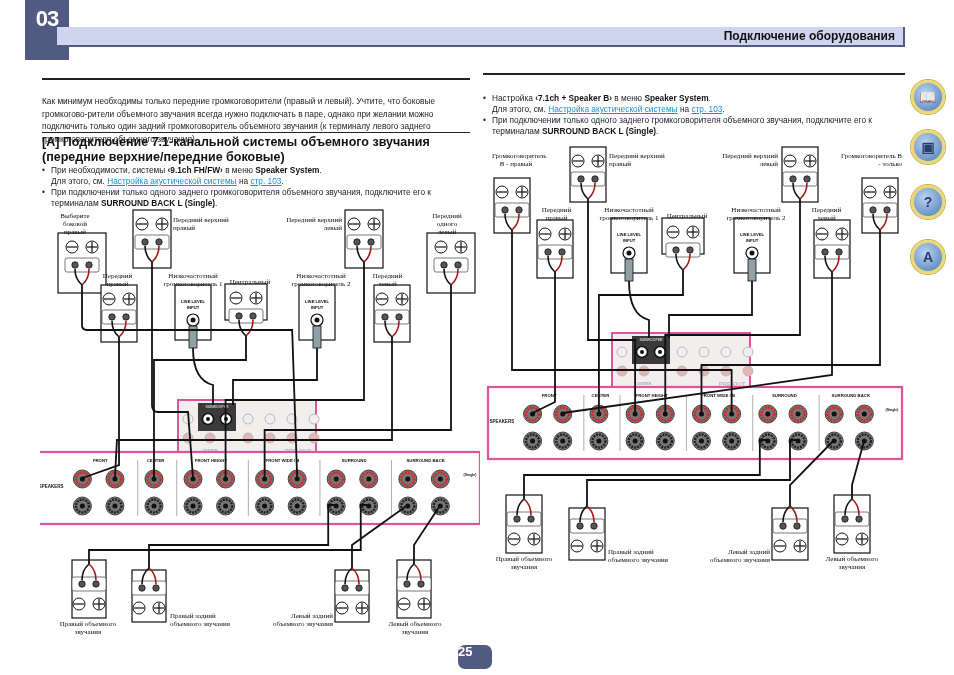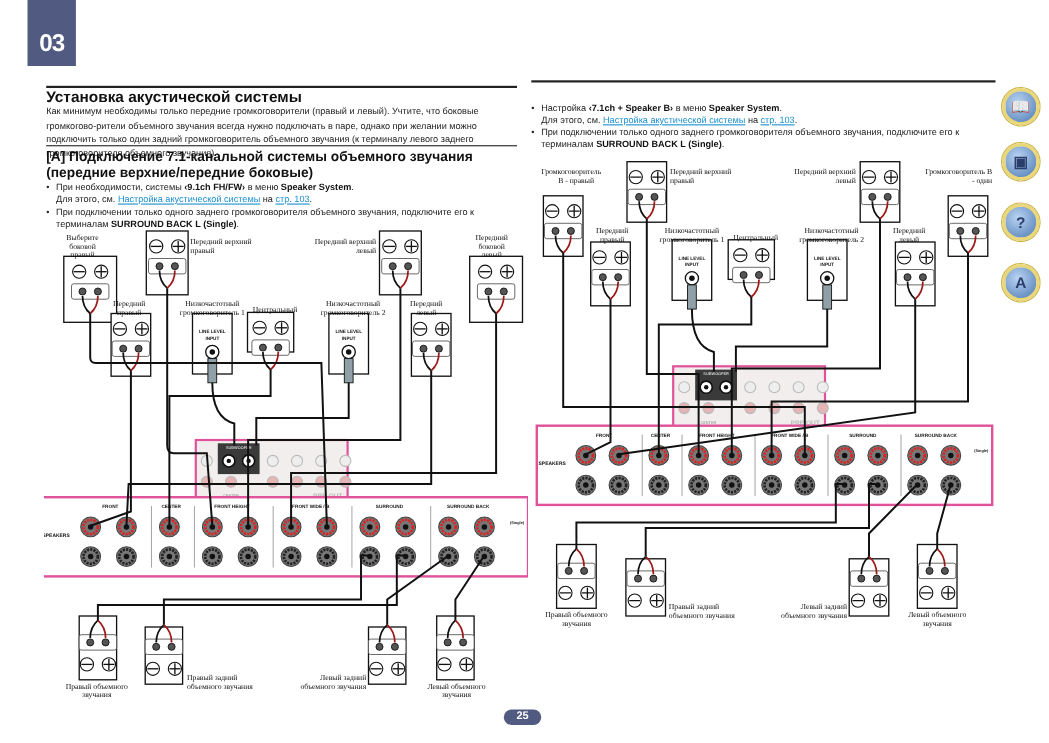--- a/index.html
+++ b/index.html
@@ -1,43 +1,45 @@
 <!DOCTYPE html>
 <html><head>
 <meta charset="utf-8">
 <style>
 *{box-sizing:border-box;margin:0;padding:0}
 html,body{width:954px;height:675px;background:#fff;overflow:hidden;font-family:"Liberation Sans",sans-serif;color:#222}
 #page{position:relative;width:954px;height:675px}
-.chap{position:absolute;left:25px;top:0;width:44px;height:60px;background:#515a80;color:#fff;font:bold 22px "Liberation Sans",sans-serif;display:flex;align-items:flex-end;justify-content:center;padding-bottom:8px;letter-spacing:-1px}
+.chap{position:absolute;left:25px;top:0;width:44px;height:60px;background:#515a80;color:#fff;font:bold 22px "Liberation Sans",sans-serif;display:flex;align-items:flex-end;justify-content:center;padding-bottom:28px;letter-spacing:-1px}
 .hdrbar{position:absolute;left:57px;top:27px;width:848px;height:20px;background:#cfd5ee;border-right:2px solid #515a80;border-bottom:2px solid #515a80}
 .hdrtitle{position:absolute;right:8px;top:2px;font-size:12px;font-weight:bold;color:#111}
 .rule{position:absolute;height:2px;background:#222}
 .h1{position:absolute;font-weight:bold;font-size:14px;color:#111}
 .h2{position:absolute;font-weight:bold;font-size:12.5px;color:#111;line-height:15px}
 .p{position:absolute;font-size:8.3px;line-height:12.5px;color:#222}
 .bul{position:absolute;font-size:8.3px;line-height:11px;color:#222}
 .bul li{list-style:none;position:relative;padding-left:9px}
 .bul li:before{content:"•";position:absolute;left:0}
 .bul b{font-weight:bold;color:#111}
 .lnk{color:#1a8fd0;text-decoration:underline}
 .navicon{position:absolute;width:34px;height:34px;border-radius:50%;background:radial-gradient(circle at 40% 35%,#b9d4f2,#4c79b3);border:3px solid #e9d77a;box-shadow:0 0 0 1px #c8b14a;display:flex;align-items:center;justify-content:center;color:#2b3d6b;font-weight:bold;font-size:14px}
 .diag{position:absolute}
 .lbl{position:absolute;font-family:"Liberation Serif",serif;font-size:7px;line-height:8px;color:#111;text-align:center;white-space:nowrap}
-.pg{position:absolute;left:458px;top:645px;width:34px;height:14px;border-radius:7px;background:#515a80;color:#fff;font-size:10px;font-weight:bold;text-align:center;line-height:14px}
+.pg{position:absolute;left:458px;top:645px;width:34px;height:24px;border-radius:7px;background:#515a80;color:#fff;font-size:13px;font-weight:bold;text-align:left;line-height:14px}
 </style>
 </head>
 <body>
 
 <div id="page">
 
   <div class="chap">03</div>
+  <div class="hdrbar">
+    <span class="hdrtitle">Подключение оборудования</span>
+  </div>
 
   <div class="rule" style="left:42px;top:78px;width:428px"></div>
-  <div class="h1" style="left:42px;top:80px">Установка акустической системы</div>
   <div class="p" style="left:42px;top:95px;width:430px">Как минимум необходимы только передние громкоговорители (правый и левый). Учтите, что боковые громкогово-рители объемного звучания всегда нужно подключать в паре, однако при желании можно подключить только один задний громкоговоритель объемного звучания (к терминалу левого заднего громкоговорителя объемного звучания).</div>
   <div class="rule" style="left:42px;top:132px;width:428px;height:1px"></div>
   <div class="h2" style="left:42px;top:135px;width:430px">[A] Подключение 7.1-канальной системы объемного звучания (передние верхние/передние боковые)</div>
   <ul class="bul" style="left:42px;top:165px;width:430px">
     <li>
       <span>При необходимости, системы </span><b>‹9.1ch FH/FW›</b><span> в меню </span><b>Speaker System</b><span>.</span><br>
       <span>Для этого, см. </span><a class="lnk">Настройка акустической системы</a><span> на </span><a class="lnk">стр. 103</a><span>.</span>
     </li>
     <li>
       <span>При подключении только одного заднего громкоговорителя объемного звучания, подключите его к терминалам </span><b>SURROUND BACK L (Single)</b><span>.</span>
@@ -343,21 +345,21 @@
       <path d="M277,148 L277,180 L193,180 L193,205" fill="none" stroke="#111" stroke-width="1.8"></path>
       <path d="M328.75000000000006,305 L320.75000000000006,305 L320.75000000000006,350 L49,350 L49,364" fill="none" stroke="#111" stroke-width="1.8"></path>
       <path d="M296.20901639344265,305 L288.20901639344265,305 L288.20901639344265,345 L109,345 L109,368" fill="none" stroke="#111" stroke-width="1.8"></path>
       <path d="M367.7991803278689,305 L312,345 L312,368" fill="none" stroke="#111" stroke-width="1.8"></path>
       <path d="M400.34016393442624,305 L374,345 L374,364" fill="none" stroke="#111" stroke-width="1.8"></path>
     </svg>
   <div id="labelsA">
       <div class="lbl" style="left: 55px; top: 212px; width: 40px; white-space: normal;">Выберите боковой правый</div>
       <div class="lbl" style="left: 173px; top: 216px; width: 60px; white-space: normal; text-align: left;">Передний верхний правый</div>
       <div class="lbl" style="left: 280px; top: 216px; width: 62px; white-space: normal; text-align: right;">Передний верхний левый</div>
-      <div class="lbl" style="left: 427px; top: 212px; width: 40px; white-space: normal;">Передний боковой левый</div>
+      <div class="lbl" style="left: 427px; top: 212px; width: 40px; white-space: normal;">Передний одного левый</div>
       <div class="lbl" style="left: 95px; top: 272px; width: 45px; white-space: normal;">Передний правый</div>
       <div class="lbl" style="left: 158px; top: 272px; width: 70px; white-space: normal;">Низкочастотный громкоговоритель 1</div>
       <div class="lbl" style="left: 225px; top: 278px; width: 50px; white-space: normal;">Центральный</div>
       <div class="lbl" style="left: 285px; top: 272px; width: 72px; white-space: normal;">Низкочастотный громкоговоритель 2</div>
       <div class="lbl" style="left: 365px; top: 272px; width: 45px; white-space: normal;">Передний левый</div>
       <div class="lbl" style="left: 48px; top: 620px; width: 80px; white-space: normal;">Правый объемного звучания</div>
       <div class="lbl" style="left: 170px; top: 612px; width: 70px; white-space: normal; text-align: left;">Правый задний объемного звучания</div>
       <div class="lbl" style="left: 265px; top: 612px; width: 68px; white-space: normal; text-align: right;">Левый задний объемного звучания</div>
       <div class="lbl" style="left: 375px; top: 620px; width: 80px; white-space: normal;">Левый объемного звучания</div>
     </div>
@@ -634,24 +636,24 @@
       <path d="M316,59 L316,195 L181.27868852459017,195 L181.27868852459017,273" fill="none" stroke="#111" stroke-width="1.8"></path>
       <path d="M396,90 L396,225 L217.47540983606558,225 L217.47540983606558,273" fill="none" stroke="#111" stroke-width="1.8"></path>
       <path d="M145,141 Q145,175 165,180 L165,198" fill="none" stroke="#111" stroke-width="1.8"></path>
       <path d="M268,141 L268,175 L185,175 L185,198" fill="none" stroke="#111" stroke-width="1.8"></path>
       <path d="M283.8360655737705,300 L275.8360655737705,300 L275.8360655737705,335 L40,335 L40,359" fill="none" stroke="#111" stroke-width="1.8"></path>
       <path d="M314,300 L306,300 L306,340 L103,340 L103,366" fill="none" stroke="#111" stroke-width="1.8"></path>
       <path d="M350.1967213114754,300 L306,345 L306,366" fill="none" stroke="#111" stroke-width="1.8"></path>
       <path d="M380.3606557377049,300 L368,345 L368,359" fill="none" stroke="#111" stroke-width="1.8"></path>
     </svg>
   <div id="labelsB">
-      <div class="lbl" style="left: 492px; top: 152px; width: 48px; white-space: normal; text-align: right;">Громкоговоритель B - правый</div>
+      <div class="lbl" style="left: 492px; top: 152px; width: 48px; white-space: normal; text-align: center;">Громкоговоритель B - правый</div>
       <div class="lbl" style="left: 609px; top: 152px; width: 60px; white-space: normal; text-align: left;">Передний верхний правый</div>
       <div class="lbl" style="left: 716px; top: 152px; width: 62px; white-space: normal; text-align: right;">Передний верхний левый</div>
-      <div class="lbl" style="left: 839px; top: 152px; width: 63px; white-space: normal; text-align: right;">Громкоговоритель B - один</div>
+      <div class="lbl" style="left: 839px; top: 152px; width: 63px; white-space: normal; text-align: right;">Громкоговоритель B - только</div>
       <div class="lbl" style="left: 534px; top: 206px; width: 45px; white-space: normal;">Передний правый</div>
       <div class="lbl" style="left: 594px; top: 206px; width: 70px; white-space: normal;">Низкочастотный громкоговоритель 1</div>
       <div class="lbl" style="left: 662px; top: 212px; width: 50px; white-space: normal;">Центральный</div>
       <div class="lbl" style="left: 720px; top: 206px; width: 72px; white-space: normal;">Низкочастотный громкоговоритель 2</div>
       <div class="lbl" style="left: 804px; top: 206px; width: 45px; white-space: normal;">Передний левый</div>
       <div class="lbl" style="left: 484px; top: 555px; width: 80px; white-space: normal;">Правый объемного звучания</div>
       <div class="lbl" style="left: 608px; top: 548px; width: 70px; white-space: normal; text-align: left;">Правый задний объемного звучания</div>
       <div class="lbl" style="left: 702px; top: 548px; width: 68px; white-space: normal; text-align: right;">Левый задний объемного звучания</div>
       <div class="lbl" style="left: 812px; top: 555px; width: 80px; white-space: normal;">Левый объемного звучания</div>
     </div>

